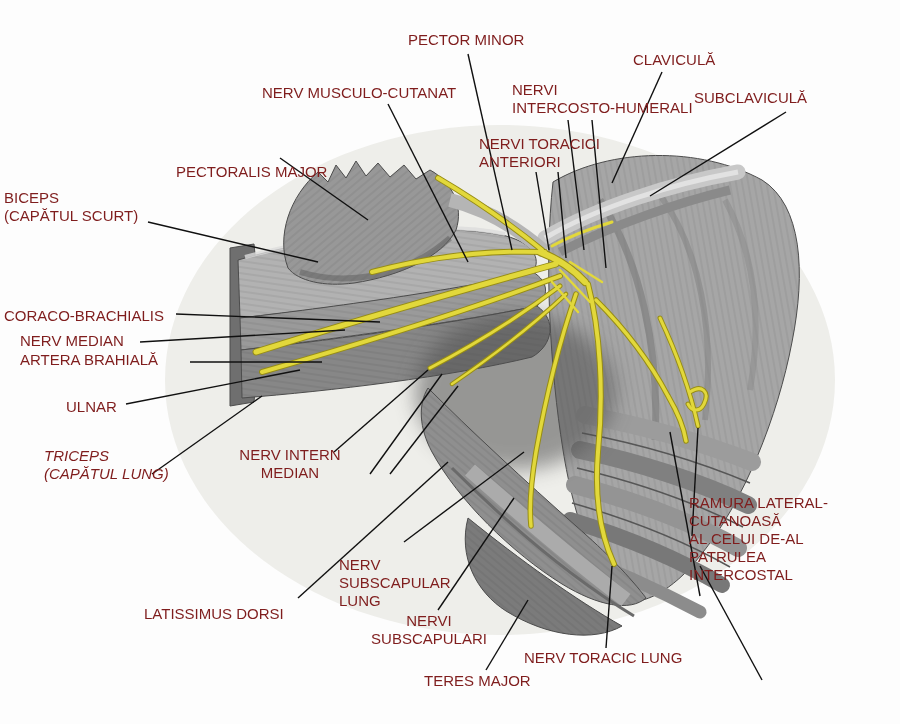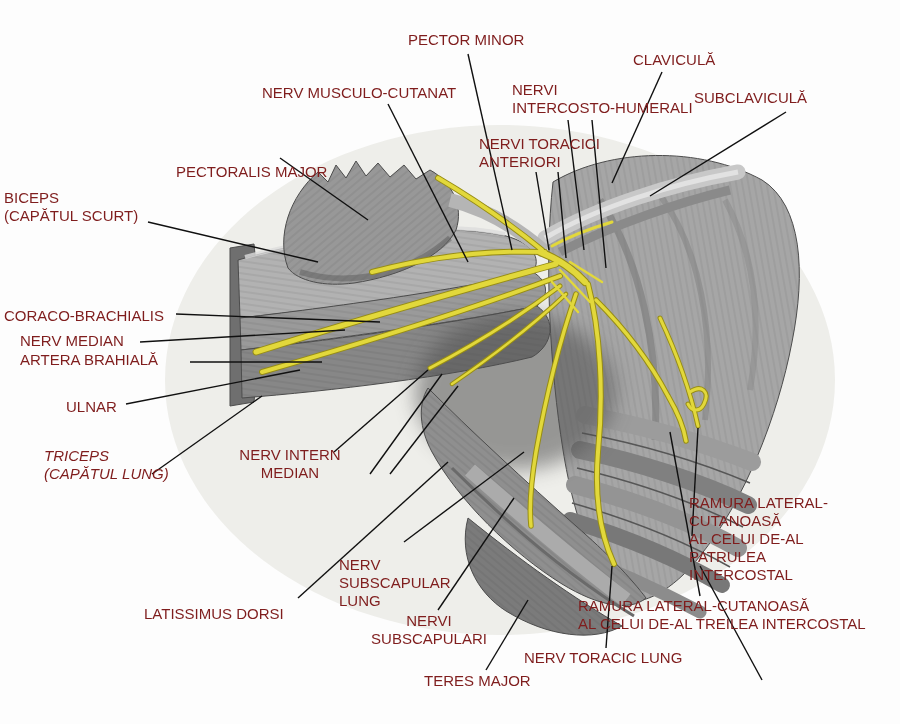--- a/index.html
+++ b/index.html
@@ -180,18 +180,16 @@
 SUBSCAPULAR
 LUNG</div>
   <div class="label" style="left:144px;top:593px;margin-top:12px;">LATISSIMUS DORSI</div>
   <div class="label center" style="left:364px;top:612px;width:130px;">NERVI
 SUBSCAPULARI</div>
   <div class="label" style="left:689px;top:494px;">RAMURA LATERAL-
 CUTANOASĂ
 AL CELUI DE-AL
 PATRULEA
 INTERCOSTAL</div>
-  <div class="label" style="left:578px;top:597px;">RAMURA LATERAL-CUTANOASĂ
-AL CELUI DE-AL TREILEA INTERCOSTAL</div>
   <div class="label" style="left:524px;top:649px;">NERV TORACIC LUNG</div>
   <div class="label" style="left:424px;top:672px;">TERES MAJOR</div>
 
 </div>
 
 </body></html>

